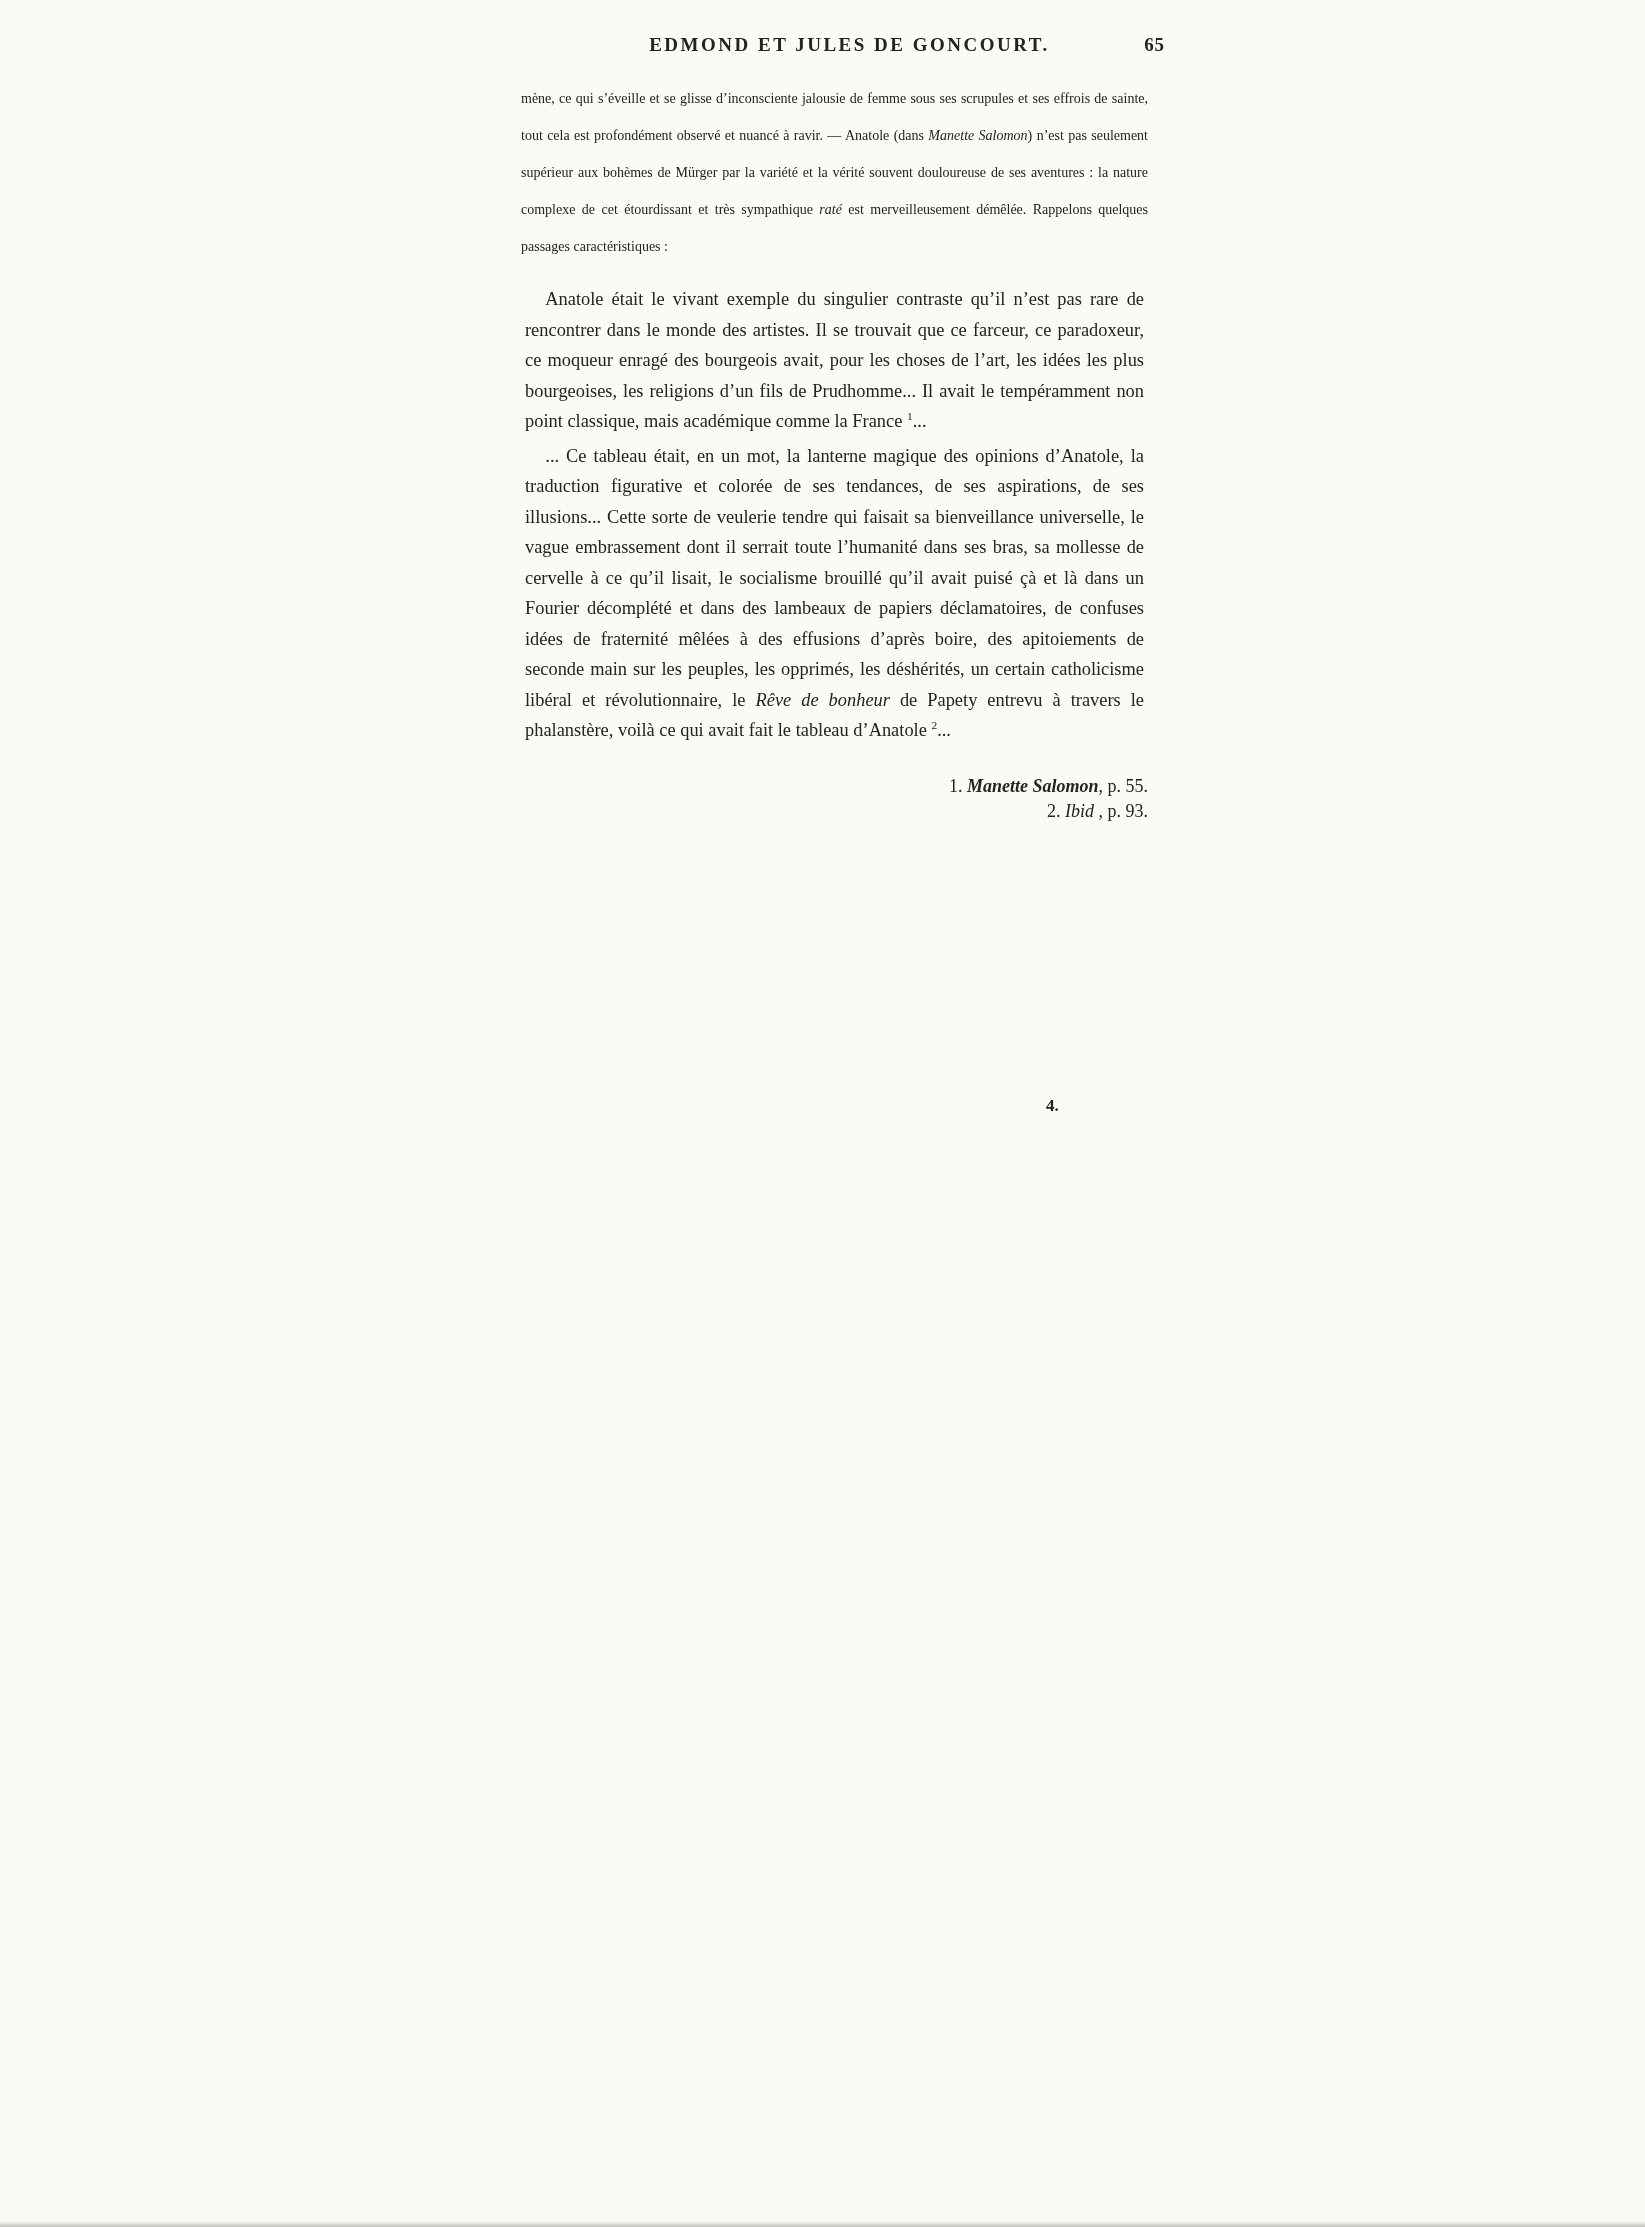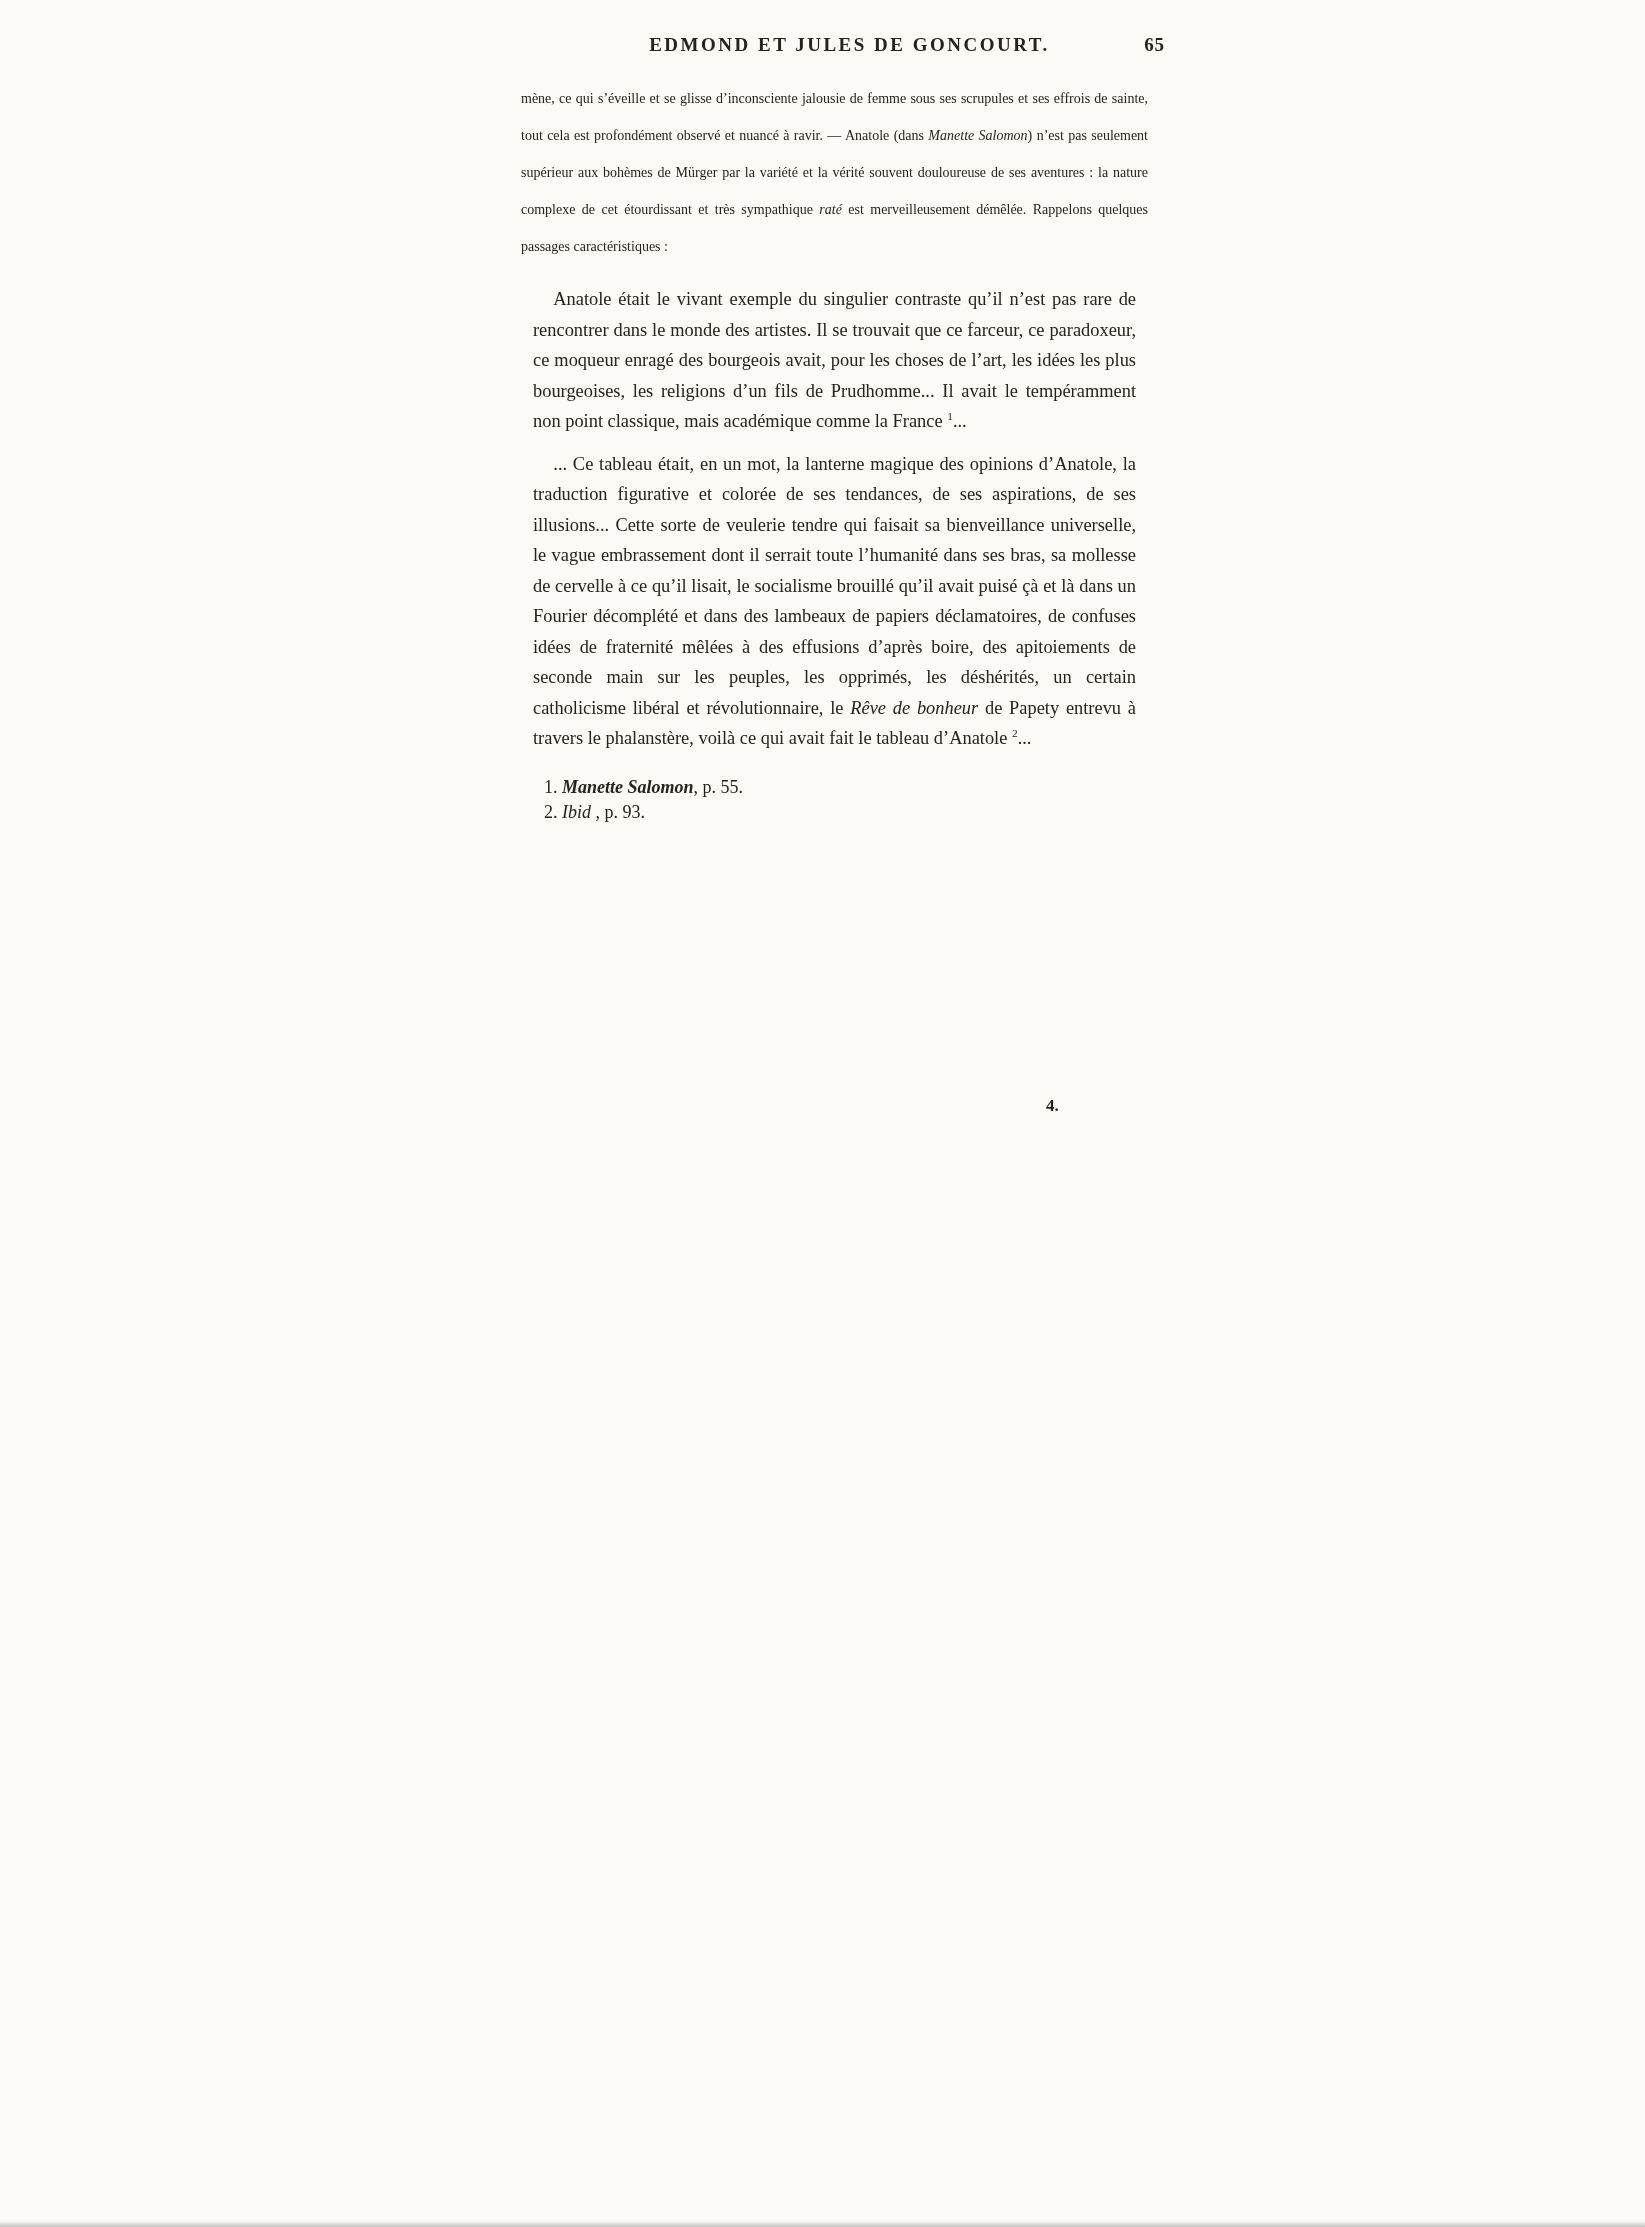--- a/index.html
+++ b/index.html
@@ -43,29 +43,30 @@
   .body-para {
     margin: 0;
     font-size: 14px;
     line-height: 37px;
     text-align: justify;
   }
   .quote-block {
     margin-top: 19px;
   }
   .quote-block p {
-    margin: 12px;
+    margin: 4px;
     font-size: 18.4px;
     line-height: 30.5px;
     text-align: justify;
     text-indent: 20.3px;
   }
   .footnotes {
-    margin-top: 21px;
+    margin-top: 28px;
     margin-left: 23px;
+    text-align: right;
   }
   .footnotes p {
     margin: 0;
     font-size: 18px;
     line-height: 25px;
   }
   sup {
     font-size: 0.62em;
     line-height: 0;
     vertical-align: super;

